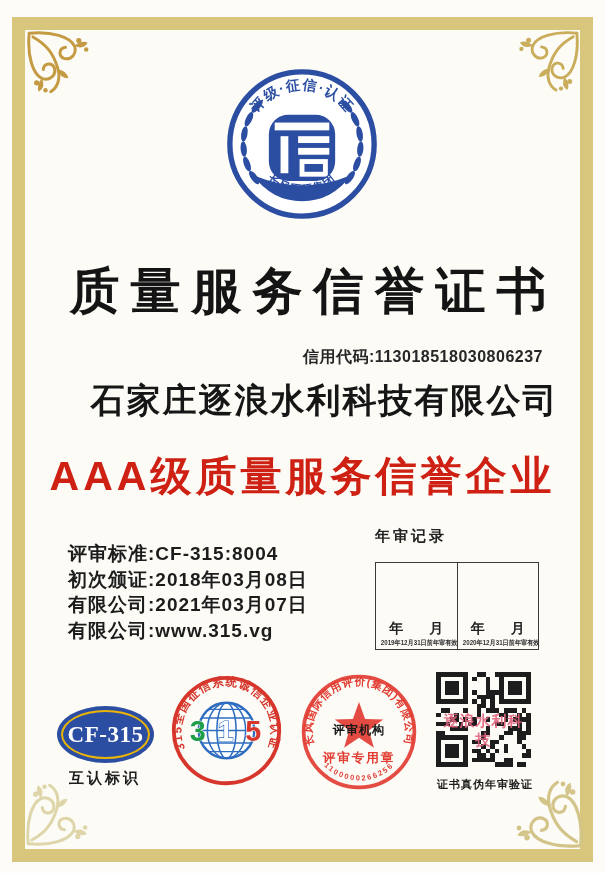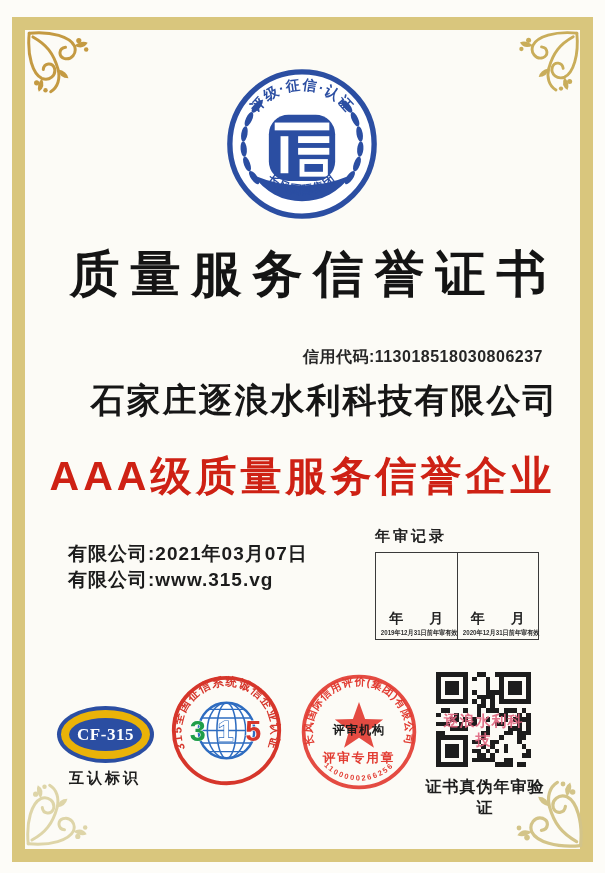--- a/index.html
+++ b/index.html
@@ -17,67 +17,67 @@
   }
   .flourish{position:absolute;pointer-events:none;}
   .flo-tl{left:27px;top:31px;width:74px;height:74px;color:#c49a42;}
   .flo-tr{left:505px;top:31px;width:76px;height:72px;color:#c9ad5a;transform:scaleX(-1);}
   .flo-bl{left:26px;top:772px;width:74px;height:74px;color:#ded5a8;transform:scaleY(-1);}
   .flo-br{left:503px;top:768px;width:80px;height:80px;color:#d3c489;transform:scale(-1,-1);}
   
   .emblem{left:224px;top:66px;width:156px;height:156px;}
   
   .title{
-    left:0;top:241px;width:100%;text-align:center;
+    left:0;top:258px;width:100%;text-align:center;
     font-size:50px;font-weight:bold;letter-spacing:11px;padding-left:22px;
     box-sizing:border-box;color:#141414;white-space:nowrap;
   }
   .credit{
     left:0;top:315px;width:543px;text-align:right;
     font-size:16px;font-weight:bold;letter-spacing:.5px;color:#262626;margin-top:32px;
   }
   .company{
     left:0;top:378px;width:100%;text-align:center;
     font-size:34px;font-weight:bold;letter-spacing:2px;color:#161616;white-space:nowrap;padding-left:22px;
   }
   .award{
     left:0;top:449px;width:100%;text-align:center;
     font-size:41px;font-weight:bold;letter-spacing:4px;color:#ce2114;white-space:nowrap;
   }
   
   .details{left:68px;top:541px;font-size:19px;font-weight:bold;color:#1c1c1c;
     line-height:25.5px;letter-spacing:1px;}
   
   .review{left:375px;top:527px;width:164px;}
-  .review-label{font-size:15px;font-weight:bold;letter-spacing:3px;margin-bottom:6px;color:#222;}
+  .review-label{font-size:15px;font-weight:bold;letter-spacing:3px;margin-bottom:16px;color:#222;}
   .review-box{display:flex;border:1.5px solid #3a3a3a;height:86px;background:transparent;}
   .review-cell{flex:1;position:relative;}
   .review-cell + .review-cell{border-left:1.5px solid #3a3a3a;}
   .cell-ym{position:absolute;bottom:11px;left:0;width:100%;display:flex;justify-content:center;gap:26px;
     font-size:14px;font-weight:bold;color:#222;}
   .cell-note{position:absolute;bottom:1px;left:0;width:100%;text-align:center;
     font-size:7px;font-weight:bold;color:#2e2e2e;white-space:nowrap;transform:scaleX(.88);}
   
   .cf-oval{left:57px;top:706px;width:97px;height:57px;background:#2b4ea2;border-radius:50%;}
-  .cf-oval-inner{position:absolute;inset:4px;border:8px solid #eab308;border-radius:50%;
+  .cf-oval-inner{position:absolute;inset:4px;border:2px solid #eab308;border-radius:50%;
     display:flex;align-items:center;justify-content:center;color:#fff;
-    font-family:"Liberation Serif", serif;font-weight:bold;font-size:17px;letter-spacing:.5px;}
+    font-family:"Liberation Serif", serif;font-weight:bold;font-size:23px;letter-spacing:.5px;}
   .mutual{left:52px;top:769px;width:106px;text-align:center;
     font-size:15px;font-weight:bold;letter-spacing:3px;color:#1d1d1d;}
   .globe-svg{left:169px;top:673px;width:115px;height:115px;}
   .stamp-svg{left:298px;top:671px;width:122px;height:122px;}
   .qr{left:436px;top:672px;width:95px;height:95px;}
   .qr-grid{display:grid;grid-template-columns:repeat(21,1fr);grid-template-rows:repeat(21,1fr);
     width:95px;height:95px;}
   .qr-grid i{display:block;}
   .qr-grid i.d{background:#1d1d1d;}
   .qr-overlay{position:absolute;top:40px;left:0;width:100%;text-align:center;
     font-size:15px;font-weight:bold;color:#e0647e;opacity:.9;letter-spacing:1px;}
   .qr-caption{left:418px;top:777px;width:134px;text-align:center;
-    font-size:16px;font-weight:bold;letter-spacing:1px;color:#1d1d1d;}
+    font-size:11px;font-weight:bold;letter-spacing:1px;color:#1d1d1d;}
 </style>
 </head>
 <body>
 
 <svg width="0" height="0" style="position:absolute">
   <symbol id="flo" viewBox="0 0 100 100">
     <g fill="none" stroke="currentColor" stroke-width="4" stroke-linecap="round">
       <path d="M3,3 C34,0 58,8 64,20 C68,30 60,40 50,37 C42,34 43,23 52,22"></path>
       <path d="M3,3 C0,34 8,58 20,64 C30,68 40,60 37,50 C34,42 23,43 22,52"></path>
       <path d="M8,8 C26,18 36,30 42,52 C45,64 42,76 32,82"></path>
@@ -151,20 +151,22 @@
     <textPath href="#embBot" startOffset="50%">长风国际集团</textPath>
   </text>
 </svg>
 
 <div class="abs title">质量服务信誉证书</div>
 <div class="abs credit">信用代码:113018518030806237</div>
 <div class="abs company">石家庄逐浪水利科技有限公司</div>
 <div class="abs award">AAA级质量服务信誉企业</div>
 
 <div class="abs details">
+  <div>评审标准:CF-315:8004</div>
+  <div>初次颁证:2018年03月08日</div>
   <div>有限公司:2021年03月07日</div>
   <div>有限公司:www.315.vg</div>
 </div>
 
 <div class="abs review">
   <div class="review-label">年审记录</div>
   <div class="review-box">
     <div class="review-cell">
       <div class="cell-ym">
         <span>年</span>

